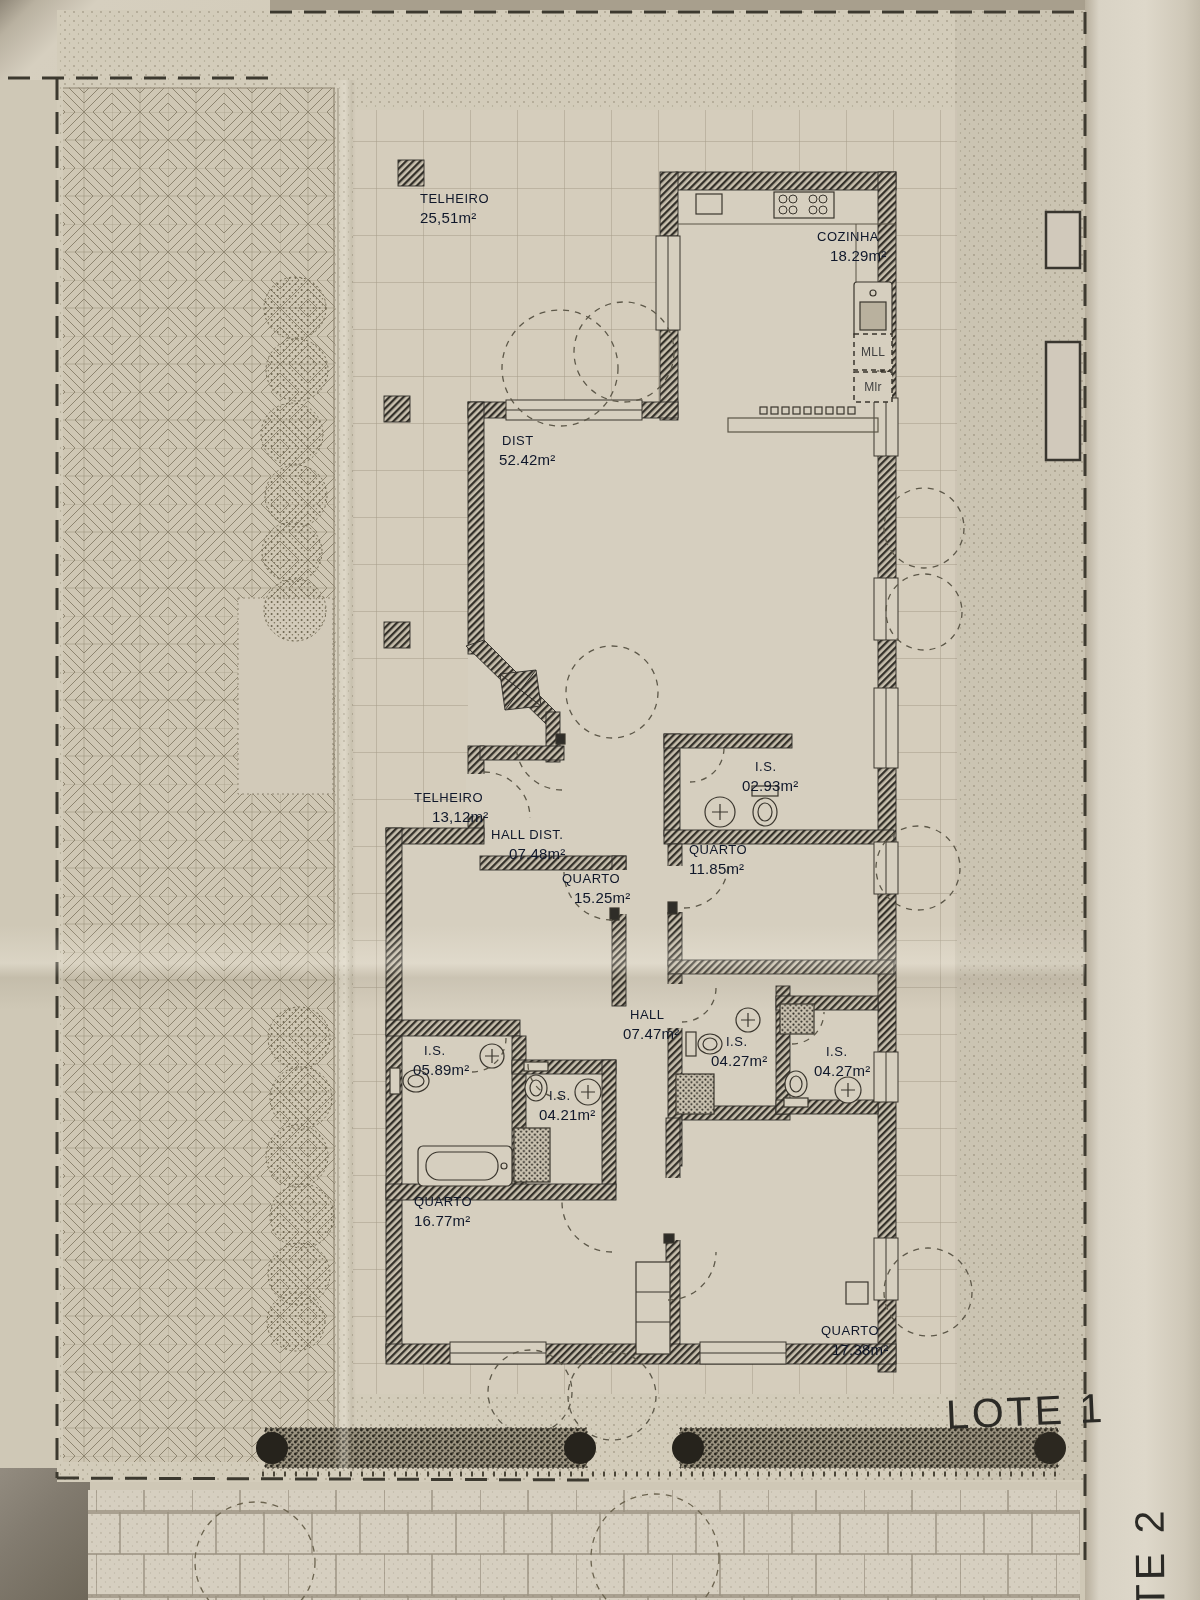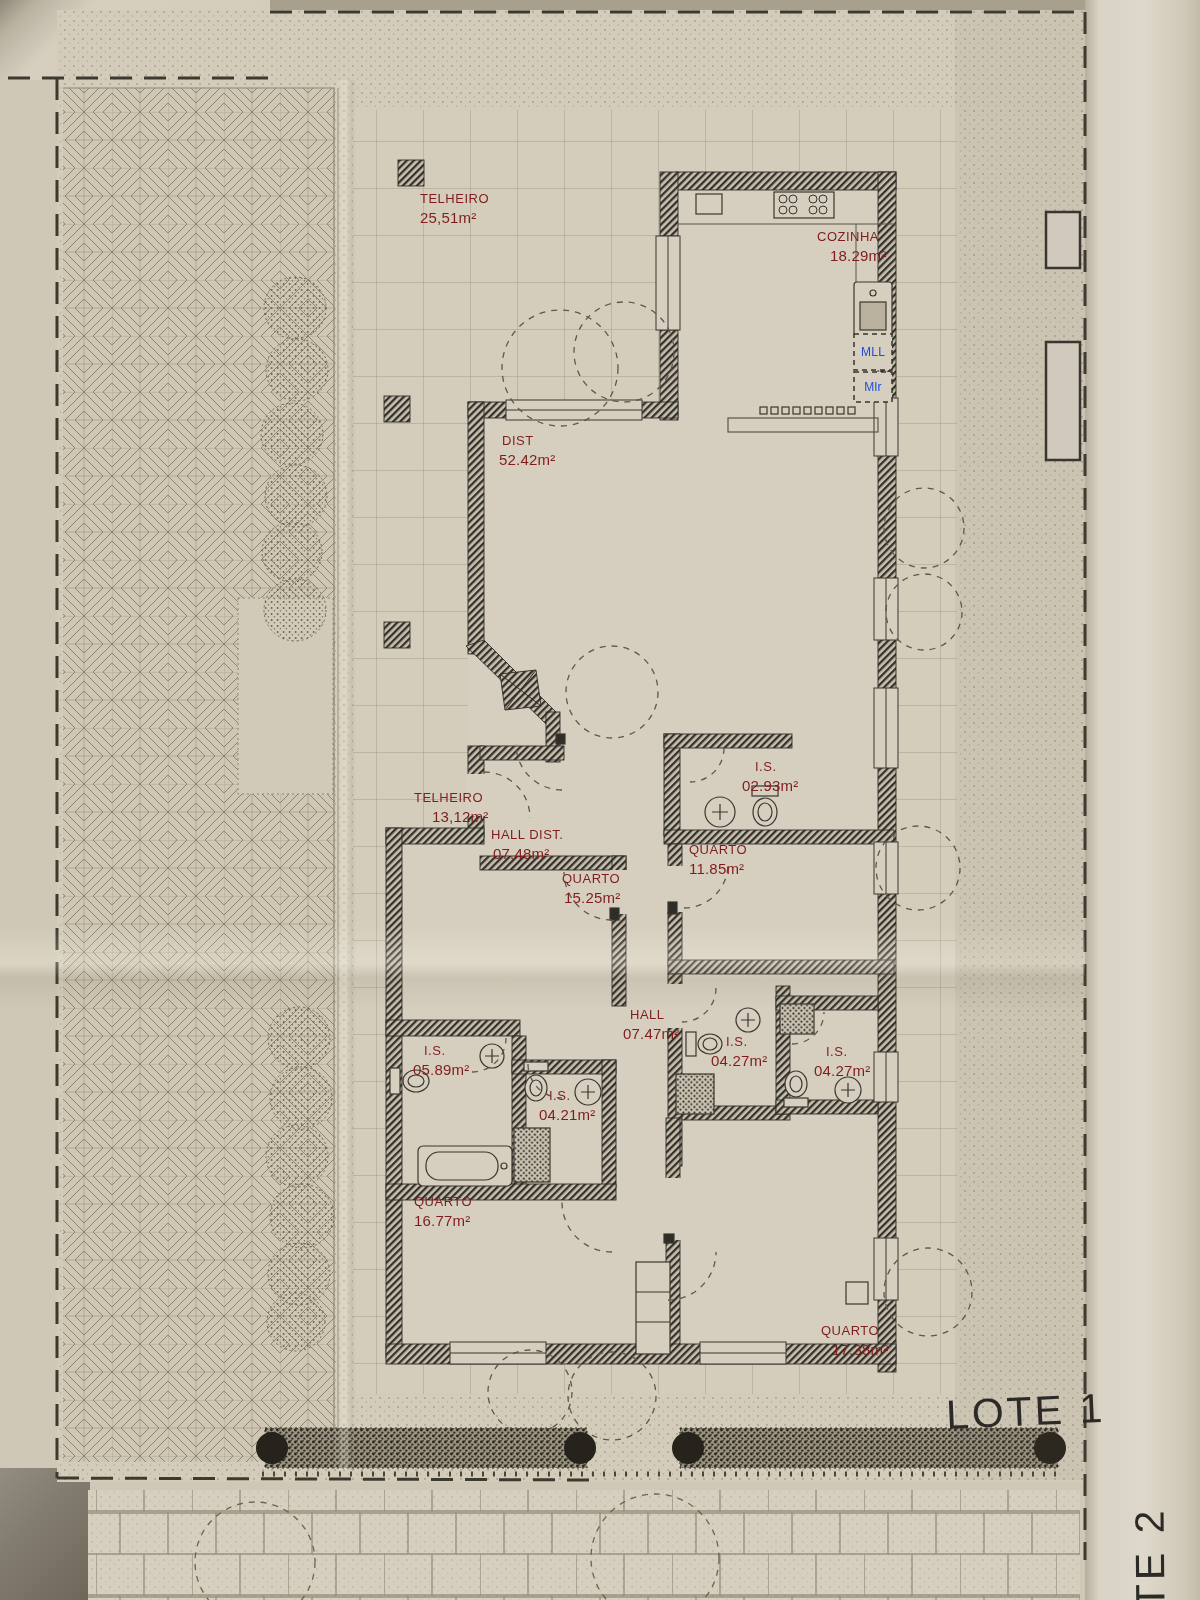--- a/index.html
+++ b/index.html
@@ -13,25 +13,25 @@
     background:linear-gradient(135deg,#8f8778 0,#b9b1a0 26px,#d6cfbf 70px,#d3ccba 100%);}
   .top-strip{position:absolute;left:270px;top:0;width:815px;height:10px;background:#a89f8d;}
   .bottomleft-dark{position:absolute;left:0;top:1468px;width:90px;height:132px;
     background:linear-gradient(135deg,#938c80 0,#827b6f 40%,#6e6759 100%);}
   .fold-h{position:absolute;left:0;top:925px;width:1085px;height:85px;opacity:.9;
     background:linear-gradient(180deg,rgba(250,246,235,0) 0,rgba(250,246,235,.30) 45%,rgba(110,100,80,.12) 62%,rgba(250,246,235,0) 100%);}
   .fold-v{position:absolute;left:334px;top:80px;width:22px;height:1390px;
     background:linear-gradient(90deg,rgba(250,246,235,0),rgba(250,246,235,.28) 50%,rgba(110,100,80,.10) 80%,rgba(250,246,235,0));}
   .shade-right{position:absolute;left:955px;top:10px;width:130px;height:1470px;background:rgba(118,108,86,.08);}
   
-  .rlabel{position:absolute;color:#7f1d1d;white-space:nowrap;line-height:19px;}
+  .rlabel{position:absolute;color:#0f172a;white-space:nowrap;line-height:19px;}
   .rlabel .nm{display:block;font-size:13px;letter-spacing:.5px;}
   .rlabel .ar{display:block;font-size:15px;letter-spacing:.2px;}
   .applbl{position:absolute;display:flex;align-items:center;justify-content:center;
-          font-size:12px;color:#1d4ed8;letter-spacing:.3px;}
+          font-size:12px;color:#404040;letter-spacing:.3px;}
   .lote1{position:absolute;left:946px;top:1388px;width:180px;font-size:41px;letter-spacing:3px;
          color:#2b2a26;transform:rotate(-2.5deg);}
   .lote2{position:absolute;left:1128px;top:1672px;width:240px;font-size:41px;letter-spacing:4px;
          color:#2b2a26;transform:rotate(-90.5deg);transform-origin:0 0;}
 </style>
 </head>
 <body>
 
 <div class="canvas">
 
@@ -353,33 +353,33 @@
   <div class="rlabel" style="left:499px;top:431px;">
     <span class="nm" style="margin-left:3px">DIST</span>
     <span class="ar">52.42m²</span>
   </div>
   <div class="rlabel" style="left:414px;top:788px;">
     <span class="nm">TELHEIRO</span>
     <span class="ar" style="margin-left:18px">13,12m²</span>
   </div>
   <div class="rlabel" style="left:491px;top:825px;">
     <span class="nm">HALL DIST.</span>
-    <span class="ar" style="margin-left:2px">07.48m²</span>
+    <span class="ar" style="margin-left:18px">07.48m²</span>
   </div>
   <div class="rlabel" style="left:742px;top:757px;">
     <span class="nm" style="margin-left:13px">I.S.</span>
     <span class="ar">02.93m²</span>
   </div>
   <div class="rlabel" style="left:689px;top:840px;">
     <span class="nm">QUARTO</span>
     <span class="ar">11.85m²</span>
   </div>
   <div class="rlabel" style="left:562px;top:869px;">
     <span class="nm">QUARTO</span>
-    <span class="ar" style="margin-left:2px">15.25m²</span>
+    <span class="ar" style="margin-left:12px">15.25m²</span>
   </div>
   <div class="rlabel" style="left:623px;top:1005px;">
     <span class="nm" style="margin-left:7px">HALL</span>
     <span class="ar">07.47m²</span>
   </div>
   <div class="rlabel" style="left:413px;top:1041px;">
     <span class="nm" style="margin-left:11px">I.S.</span>
     <span class="ar">05.89m²</span>
   </div>
   <div class="rlabel" style="left:539px;top:1086px;">

